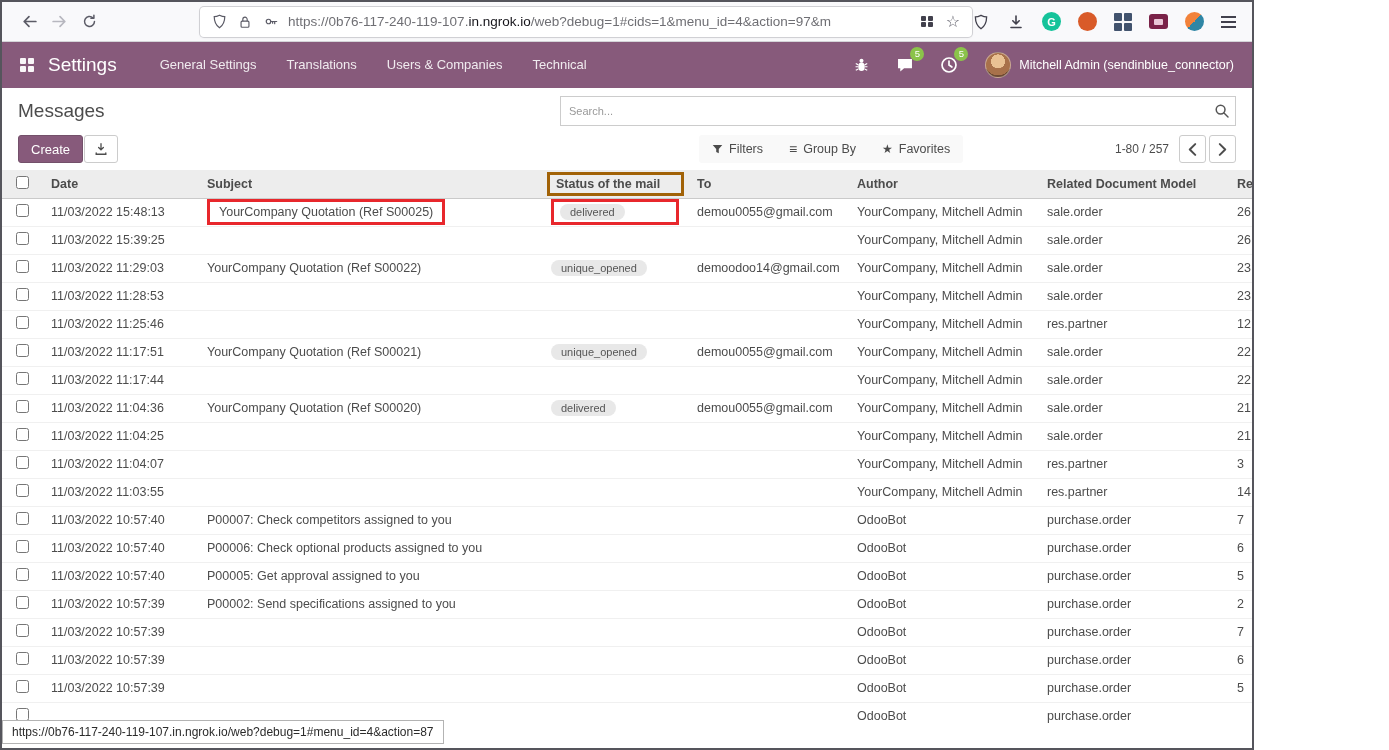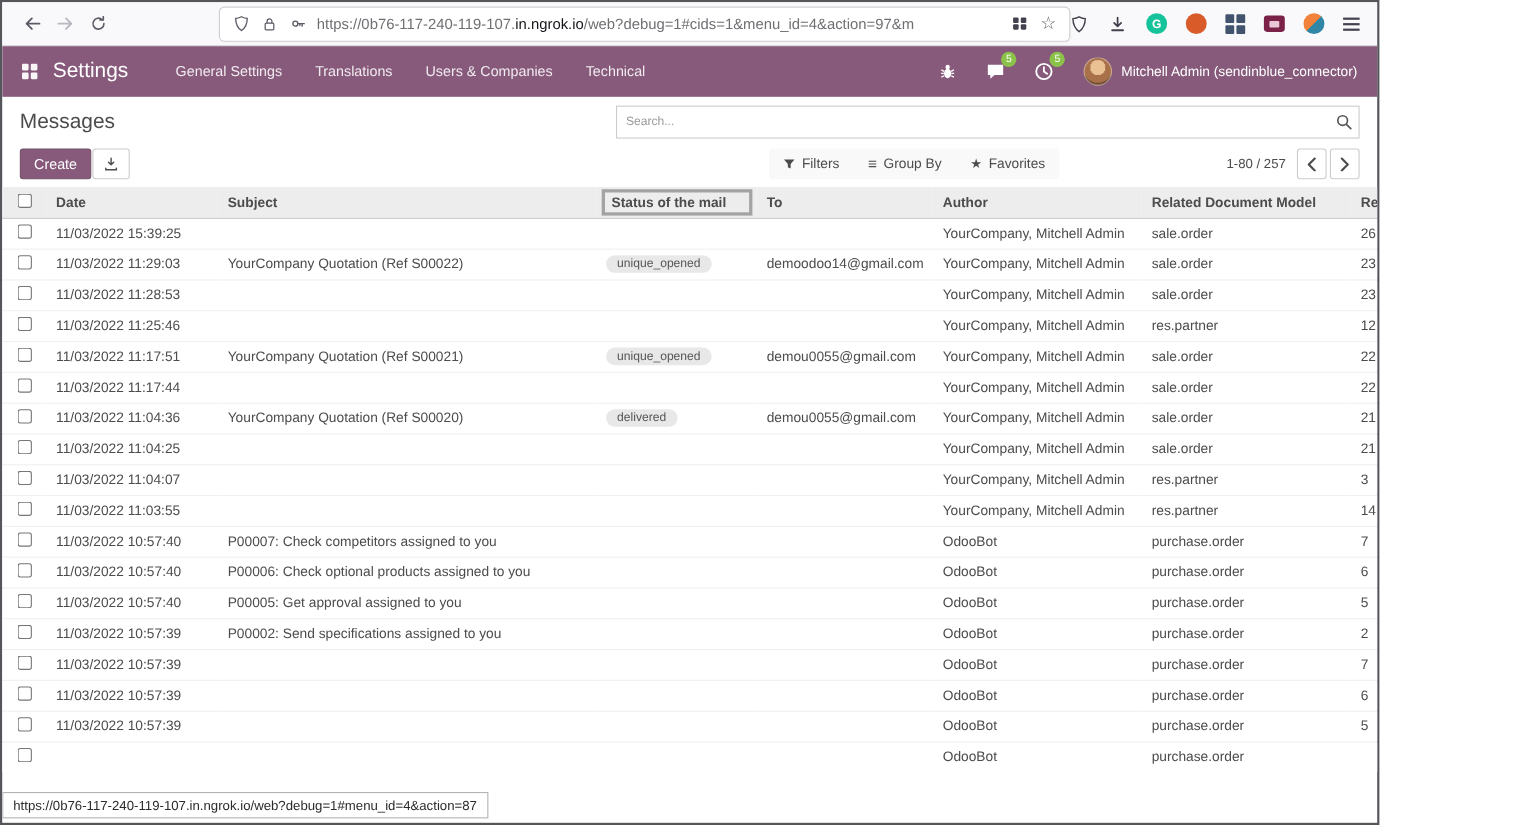--- a/index.html
+++ b/index.html
@@ -65,21 +65,21 @@
   tbody tr:first-child td { border-top:none; }
   .col-cb { width:40px; text-align:center; padding:0; }
   .col-date { width:156px; }
   .col-subject { width:344px; }
   .col-status { width:146px; }
   .col-to { width:160px; }
   .col-author { width:190px; }
   .col-model { width:190px; }
   .col-doc_id { width:auto; }
   .pill { display:inline-block; background:#e8e8e8; border-radius:10px; padding:2px 10px; font-size:11px; color:#555; }
-  .hl-header { border:3px solid #a3a3a3; padding:2px 6px; margin:0 -4px; display:inline-block; min-width:137px; }
+  .hl-header { border:3px solid #a16207; padding:2px 6px; margin:0 -4px; display:inline-block; min-width:137px; }
   .hl-inline { display:inline-block; border:3px solid #e8272c; padding:3px 9px; }
   .hl-box { border:3px solid #e8272c; padding:2px 6px; display:block; width:100%; }
 
   
   .status-tooltip { position:absolute; left:0; bottom:4px; background:#fff; border:1px solid #b3b3b3; padding:4px 9px; font-size:12px; color:#2b2b2b; z-index:10; white-space:nowrap; }
 </style>
 </head>
 <body>
 
 <div class="window">
@@ -274,20 +274,32 @@
           <th class="col-status"><span class="hl-header">Status of the mail</span></th>
           <th class="col-to">To</th>
           <th class="col-author">Author</th>
           <th class="col-model">Related Document Model</th>
           <th class="col-doc_id">Related Document ID</th>
         </tr>
     </thead>
     <tbody>
         <tr>
           <td class="col-cb"><input type="checkbox" style=""></td>
+          <td class="col-date">11/03/2022 15:48:13</td>
+          <td class="col-subject"><span class="hl-inline">YourCompany Quotation (Ref S00025)</span></td>
+          <td class="col-status">
+            <span class="hl-box"><span class="pill">delivered</span></span>
+          </td>
+          <td class="col-to">demou0055@gmail.com</td>
+          <td class="col-author">YourCompany, Mitchell Admin</td>
+          <td class="col-model">sale.order</td>
+          <td class="col-doc_id">26</td>
+        </tr>
+        <tr>
+          <td class="col-cb"><input type="checkbox" style=""></td>
           <td class="col-date">11/03/2022 15:39:25</td>
           <td class="col-subject"></td>
           <td class="col-status"></td>
           <td class="col-to"></td>
           <td class="col-author">YourCompany, Mitchell Admin</td>
           <td class="col-model">sale.order</td>
           <td class="col-doc_id">26</td>
         </tr>
         <tr>
           <td class="col-cb"><input type="checkbox" style=""></td>

